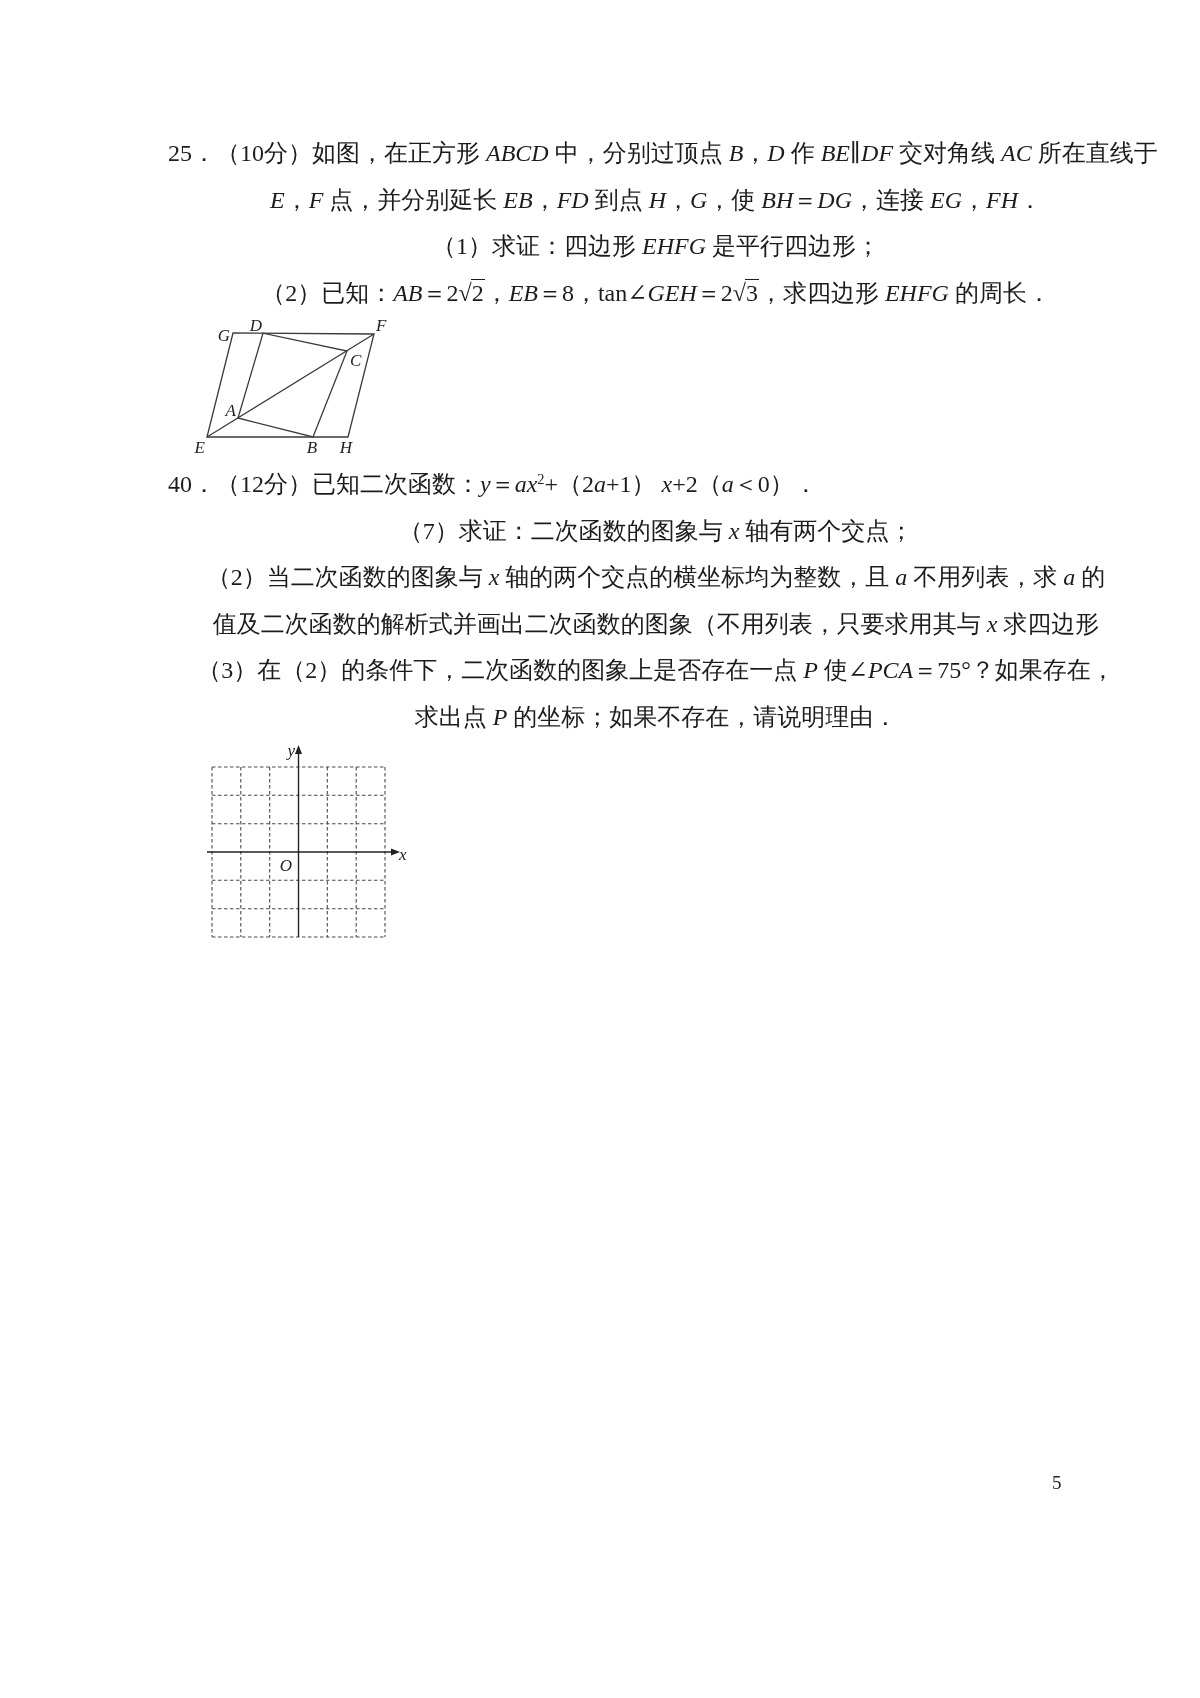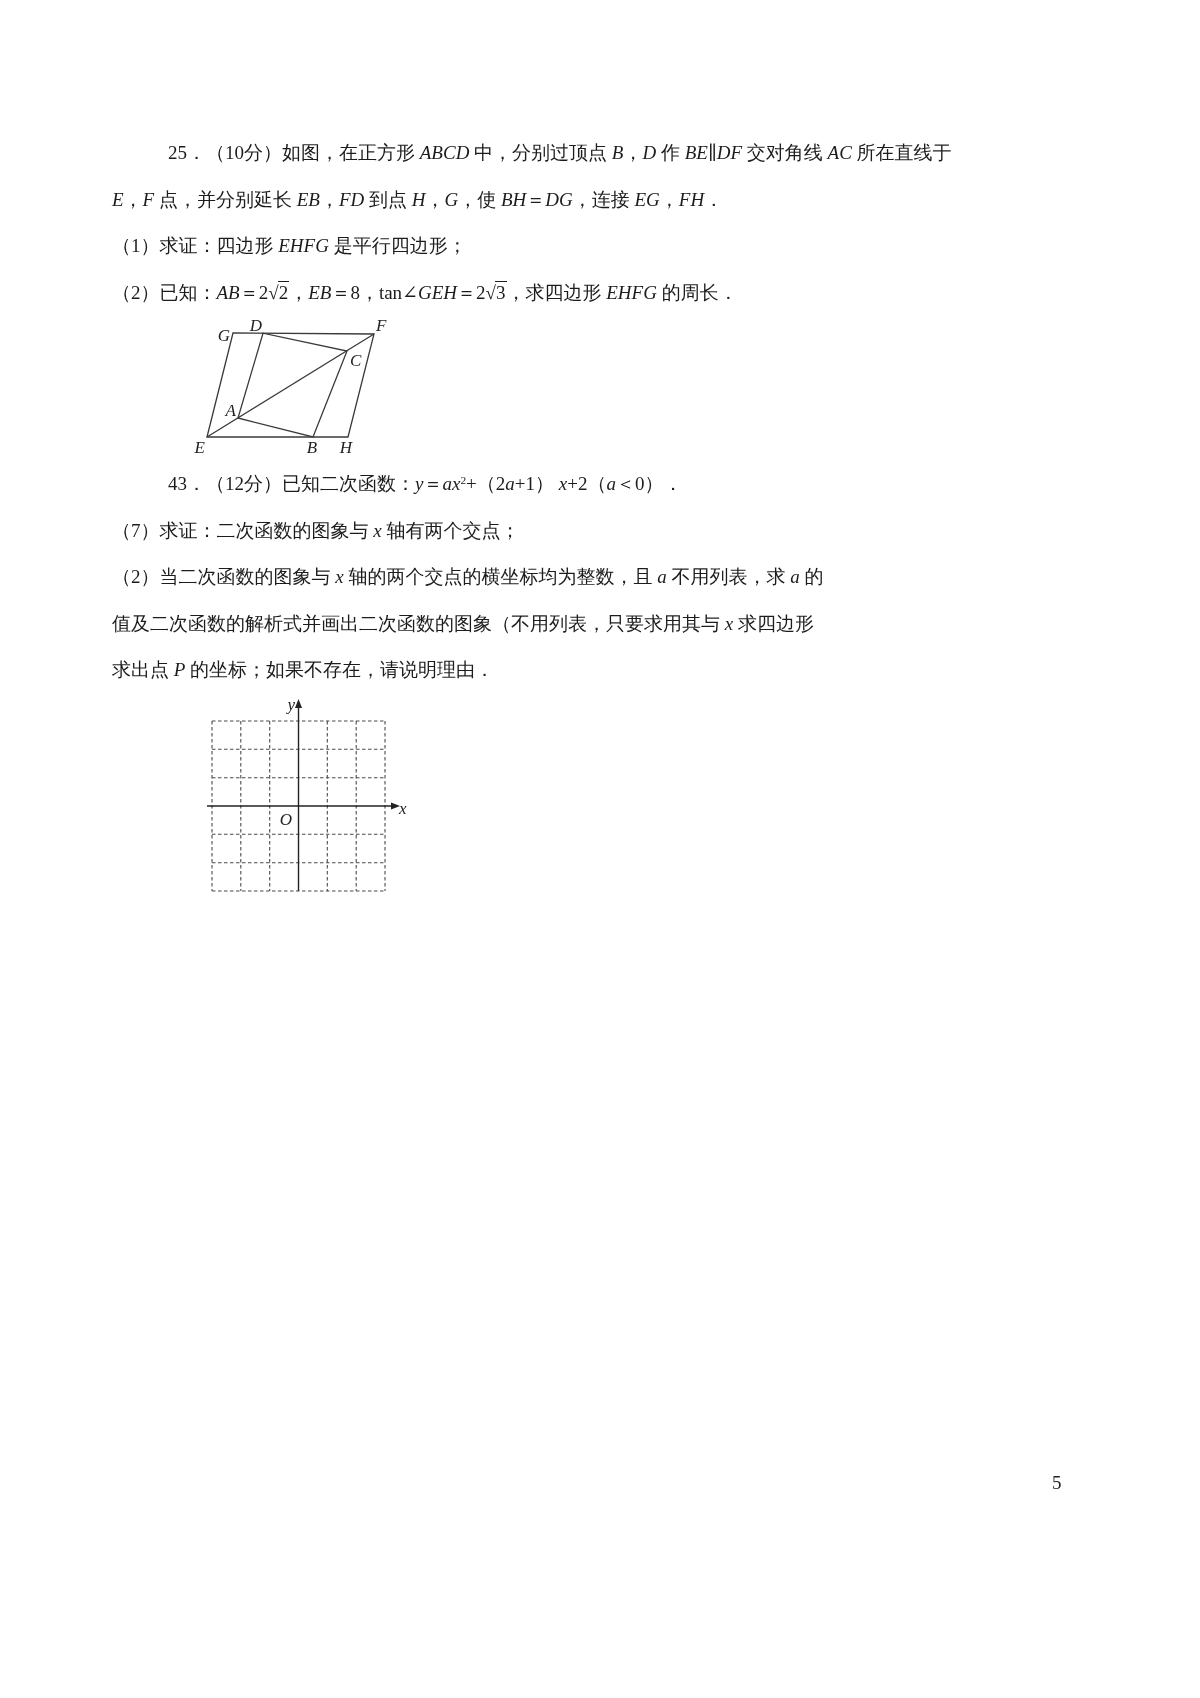--- a/index.html
+++ b/index.html
@@ -11,25 +11,25 @@
     background: #ffffff;
     overflow: hidden;
     font-family: "Liberation Serif", "DejaVu Serif", serif;
     color: #1c1c1c;
   }
   .doc { position: absolute; top: 130px; left: 0; width: 100%; }
   p.line {
     margin: 0;
     height: 46.5px;
     line-height: 46.5px;
-    font-size: 19px;
+    font-size: 24px;
     padding-left: 168px;
     white-space: nowrap;
   }
-  p.line.indent { padding-left: 112px; }
+  p.line.indent { padding-left: 112px; text-align: center; }
   .r-i { font-style: italic; }
   .r-sup { font-size: 0.6em; position: relative; top: -0.55em; }
   .r-sq { margin-right: -1px; }
   .r-rad { border-top: 1.5px solid currentColor; padding: 0 1px; }
   .fig { display: block; }
   .fig1 { margin-left: 185px; }
   .fig2 { margin-left: 195px; }
   .fig line, .fig polygon.shape, .fig polyline {
     stroke: #3a3a3a; stroke-width: 1.3; fill: none;
   }
@@ -64,24 +64,25 @@
         <text x="71" y="15" text-anchor="middle">D</text>
         <text x="191" y="15" text-anchor="start">F</text>
         <text x="165" y="50" text-anchor="start">C</text>
         <text x="51" y="100" text-anchor="end">A</text>
         <text x="20" y="137" text-anchor="end">E</text>
         <text x="127" y="137" text-anchor="middle">B</text>
         <text x="161" y="137" text-anchor="middle">H</text>
       </g>
     </svg>
 
-    <p class="line"><span>43．（12分）已知二次函数：</span><span class="r-i">y</span><span>＝</span><span class="r-i">ax</span><span class="r-sup">2</span><span>+（2</span><span class="r-i">a</span><span>+1） </span><span class="r-i">x</span><span>+2（</span><span class="r-i">a</span><span>＜0）．</span></p>
+    <p class="line"><span>40．（12分）已知二次函数：</span><span class="r-i">y</span><span>＝</span><span class="r-i">ax</span><span class="r-sup">2</span><span>+（2</span><span class="r-i">a</span><span>+1） </span><span class="r-i">x</span><span>+2（</span><span class="r-i">a</span><span>＜0）．</span></p>
     <p class="line indent"><span>（7）求证：二次函数的图象与 </span><span class="r-i">x</span><span> 轴有两个交点；</span></p>
     <p class="line indent"><span>（2）当二次函数的图象与 </span><span class="r-i">x</span><span> 轴的两个交点的横坐标均为整数，且 </span><span class="r-i">a</span><span> 不用列表，求 </span><span class="r-i">a</span><span> 的</span></p>
     <p class="line indent"><span>值及二次函数的解析式并画出二次函数的图象（不用列表，只要求用其与 </span><span class="r-i">x</span><span> 求四边形</span></p>
+    <p class="line indent"><span>（3）在（2）的条件下，二次函数的图象上是否存在一点 </span><span class="r-i">P</span><span> 使∠</span><span class="r-i">PCA</span><span>＝75°？如果存在，</span></p>
     <p class="line indent"><span>求出点 </span><span class="r-i">P</span><span> 的坐标；如果不存在，请说明理由．</span></p>
 
     <svg class="fig fig2" width="215" height="210" viewBox="0 0 215 210">
       <g>
         <line class="gridline" x1="17" y1="27" x2="17" y2="197"></line>
         <line class="gridline" x1="45.8" y1="27" x2="45.8" y2="197"></line>
         <line class="gridline" x1="74.7" y1="27" x2="74.7" y2="197"></line>
         <line class="gridline" x1="132.3" y1="27" x2="132.3" y2="197"></line>
         <line class="gridline" x1="161.2" y1="27" x2="161.2" y2="197"></line>
         <line class="gridline" x1="190" y1="27" x2="190" y2="197"></line>

